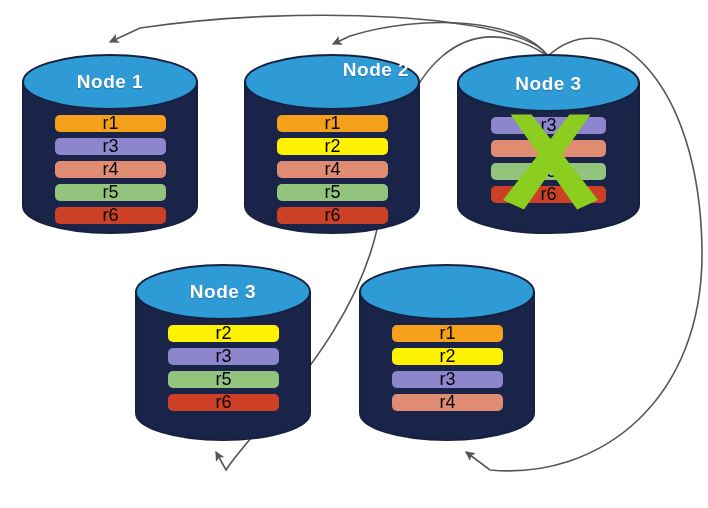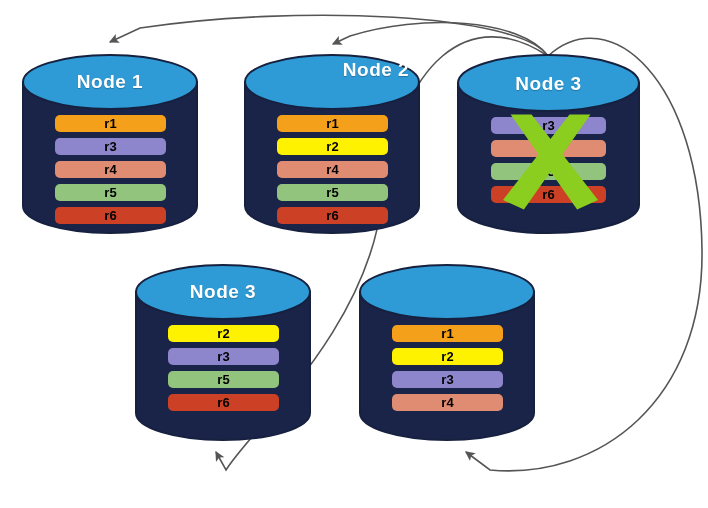--- a/index.html
+++ b/index.html
@@ -52,22 +52,22 @@
   }
   .bars {
     position: absolute;
     z-index: 3;
     display: flex;
     flex-direction: column;
   }
   .bar {
     border-radius: 5px;
     color: #000000;
-    font-weight: bold;
-    font-size: 13px;
+    font-weight: normal;
+    font-size: 18px;
     text-align: center;
     line-height: 17px;
     height: 17px;
     font-family: "Liberation Sans", sans-serif;
   }
   .x-overlay {
     position: absolute;
     z-index: 4;
     pointer-events: none;
   }

